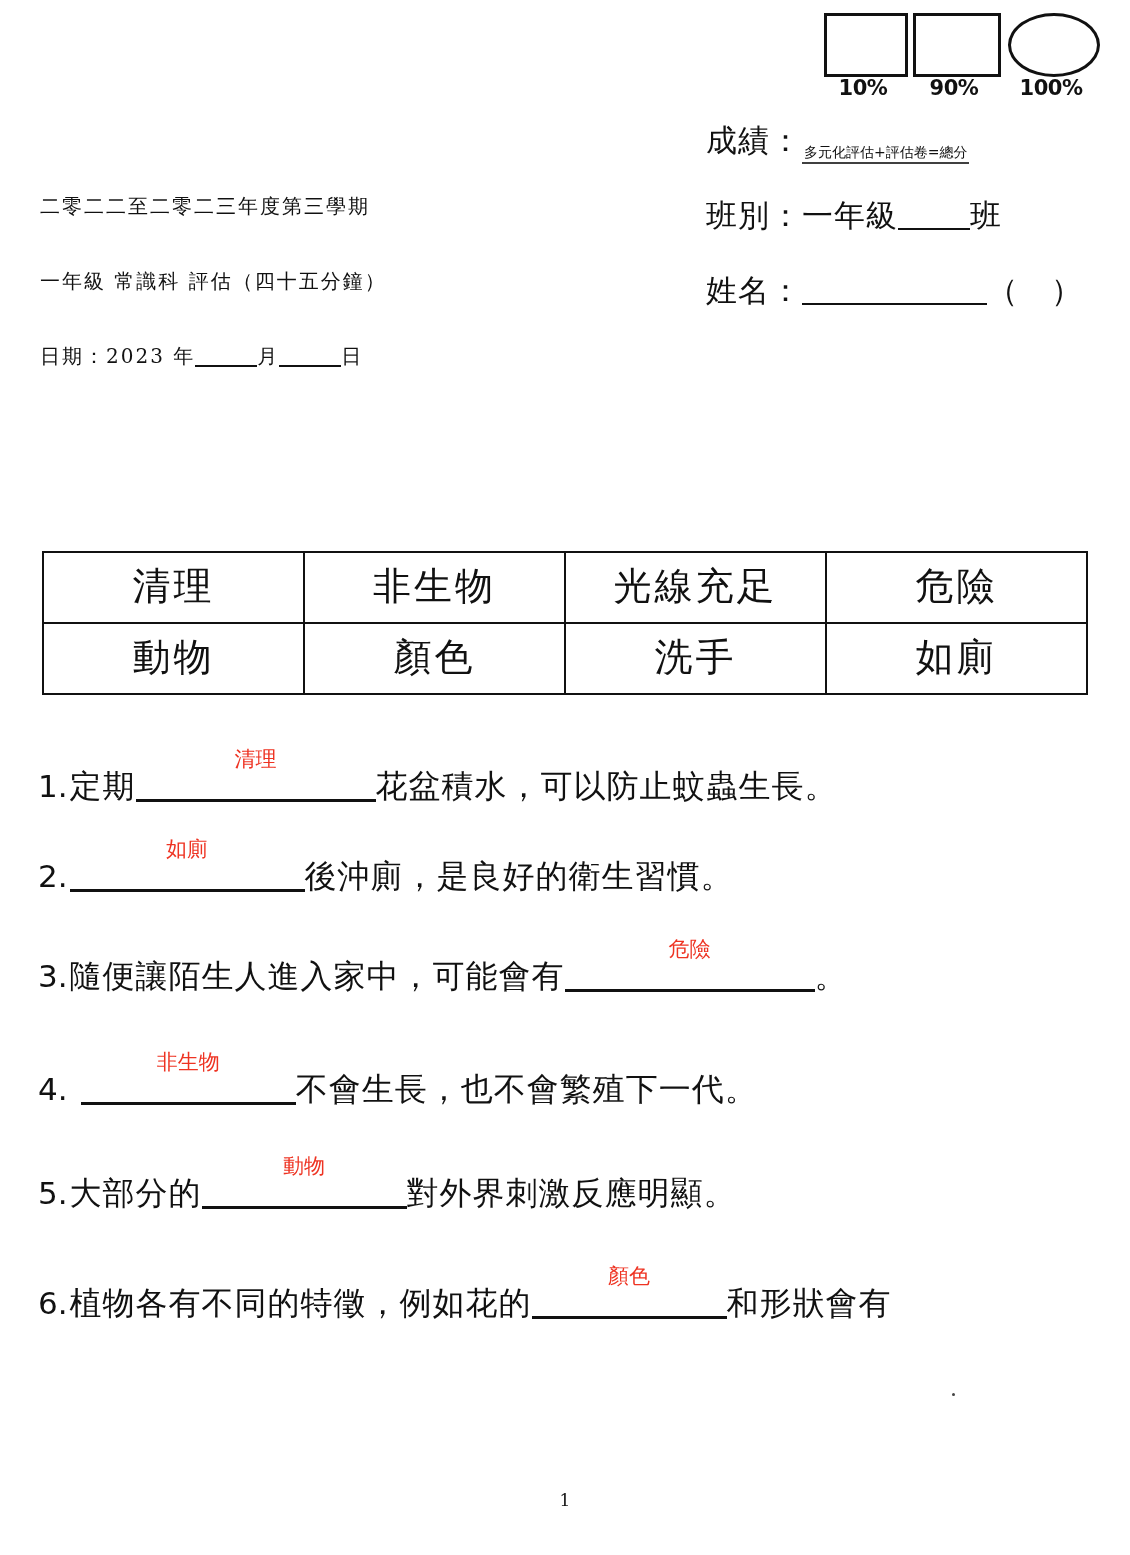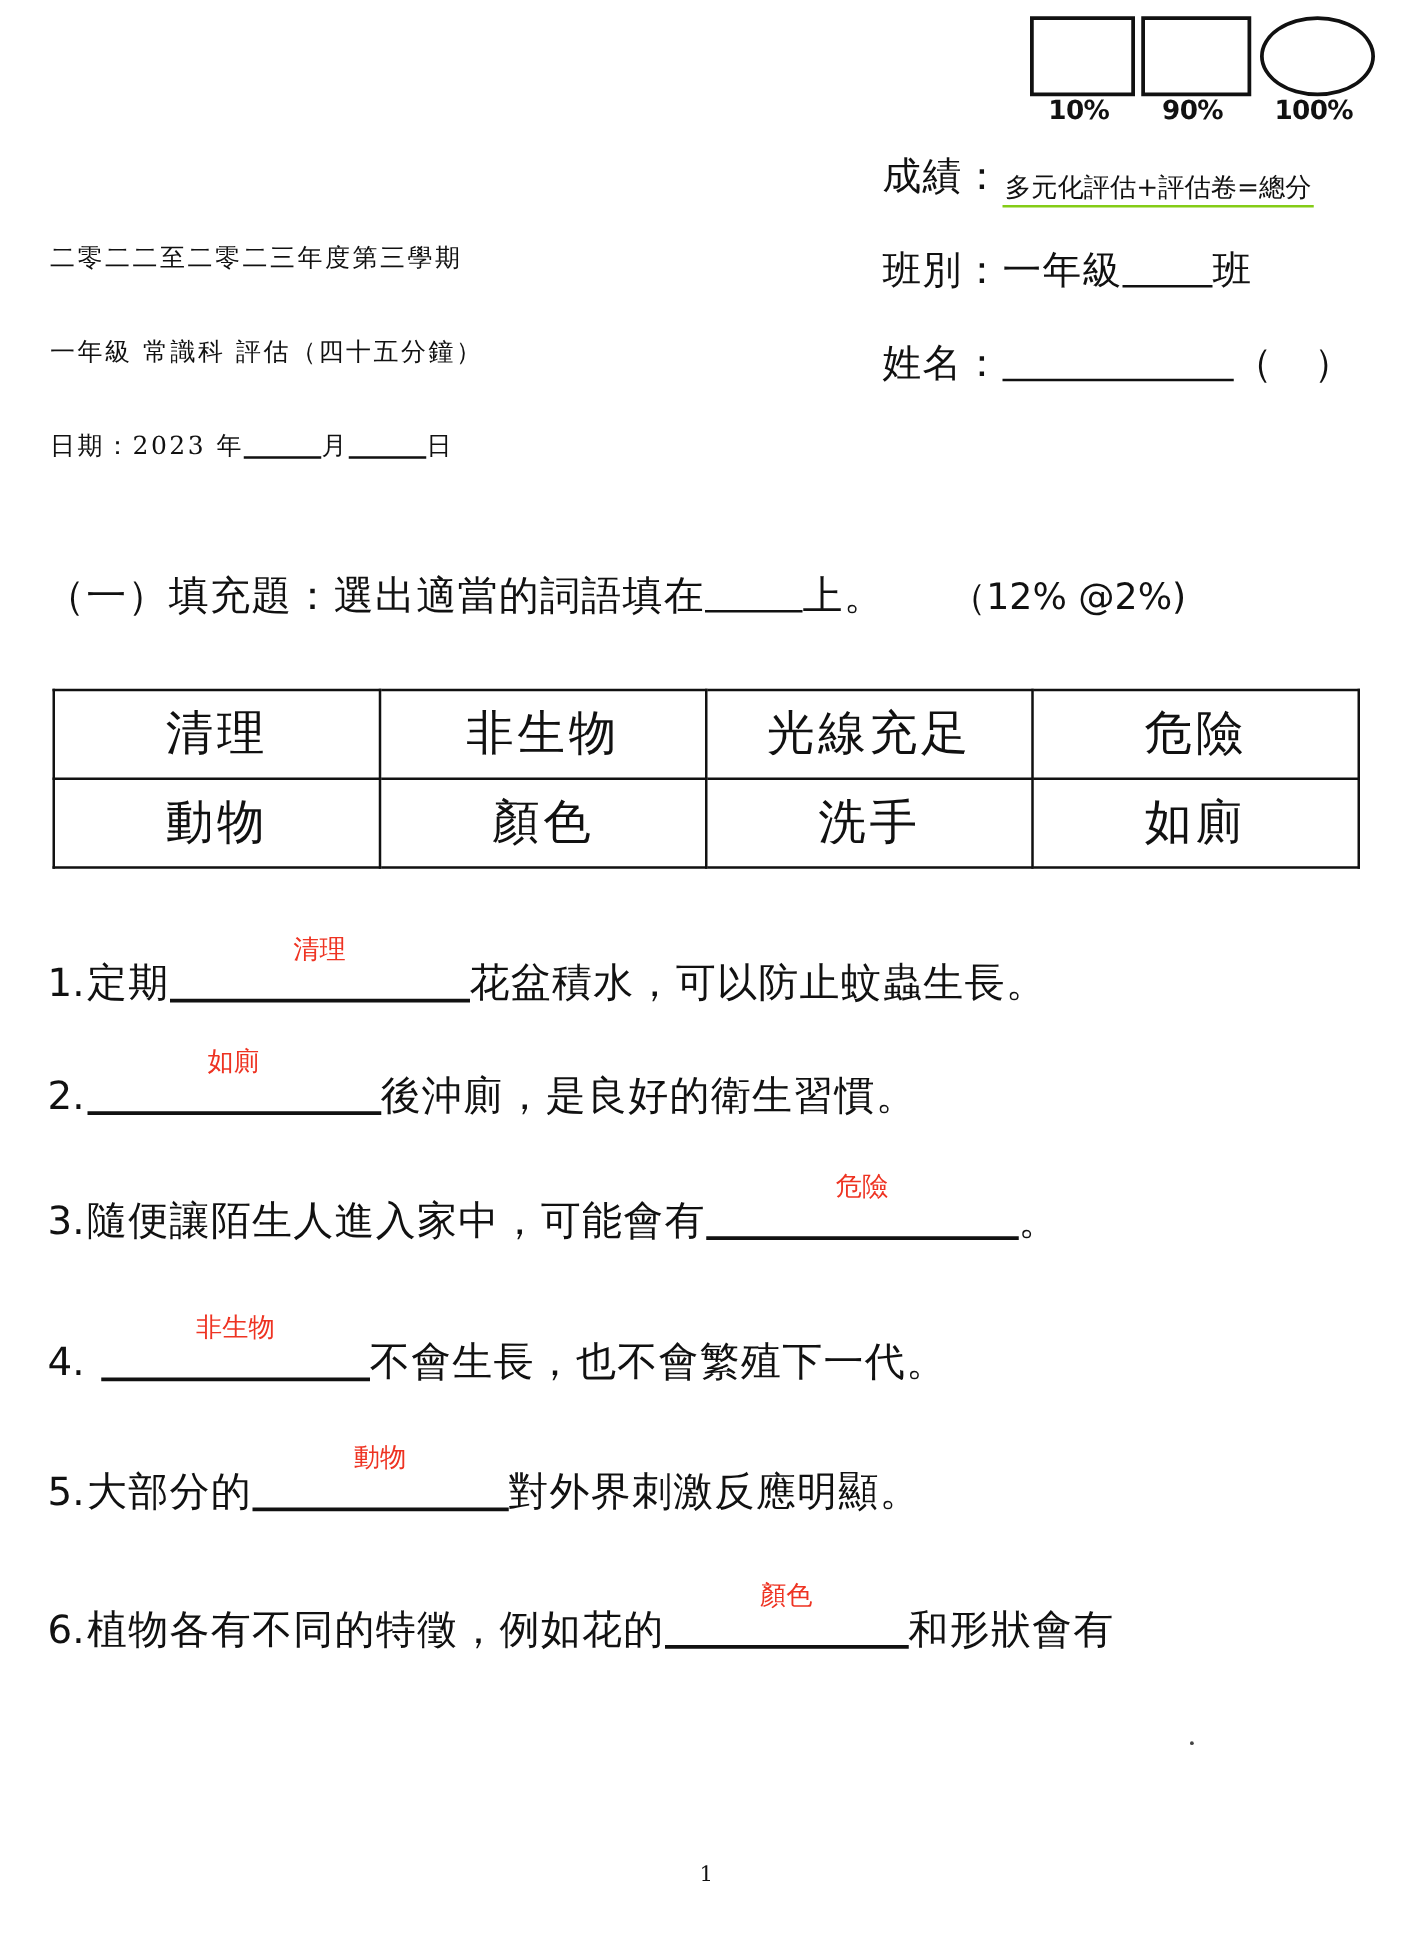--- a/index.html
+++ b/index.html
@@ -75,23 +75,23 @@
     color: #111111;
   }
   #row-score  { top: 120px; }
   #row-class  { top: 195px; text-align: right; }
   #row-name   { top: 270px; }
   #line-year  { top: 193px; }
   #line-subject { top: 268px; }
   #line-date  { top: 343px; }
 
   .score-formula {
-    font-size: 21px;
+    font-size: 14px;
     letter-spacing: 0px;
-    border-bottom: 2px solid #84cc16;
+    border-bottom: 2px solid #404040;
     padding: 0 2px 2px 2px;
     position: relative;
     top: 6px;
   }
   .blank-ul {
     display: inline-block;
     border-bottom: 2.5px solid #111111;
     vertical-align: -4px;
   }
   .ul-class { width: 72px; }
@@ -245,23 +245,20 @@
   </div>
 
   <div class="hdr-left" id="line-year">二零二二至二零二三年度第三學期</div>
 
   <div class="hdr-left" id="line-subject">一年級 常識科 評估（四十五分鐘）</div>
 
   <div class="hdr-left" id="line-date">
     <span>日期：2023 年</span><span class="blank-ul ul-month"></span><span>月</span><span class="blank-ul ul-day"></span><span>日</span>
   </div>
 
-  <div id="instruction">
-    <span>（一）填充題：選出適當的詞語填在</span><span class="blank-ul ul-inst"></span><span>上。</span><span class="marks">（12% @2%)</span>
-  </div>
 
   <table id="word-bank">
     <tbody>
       <tr>
         <td>清理</td>
         <td>非生物</td>
         <td>光線充足</td>
         <td>危險</td>
       </tr>
       <tr>

